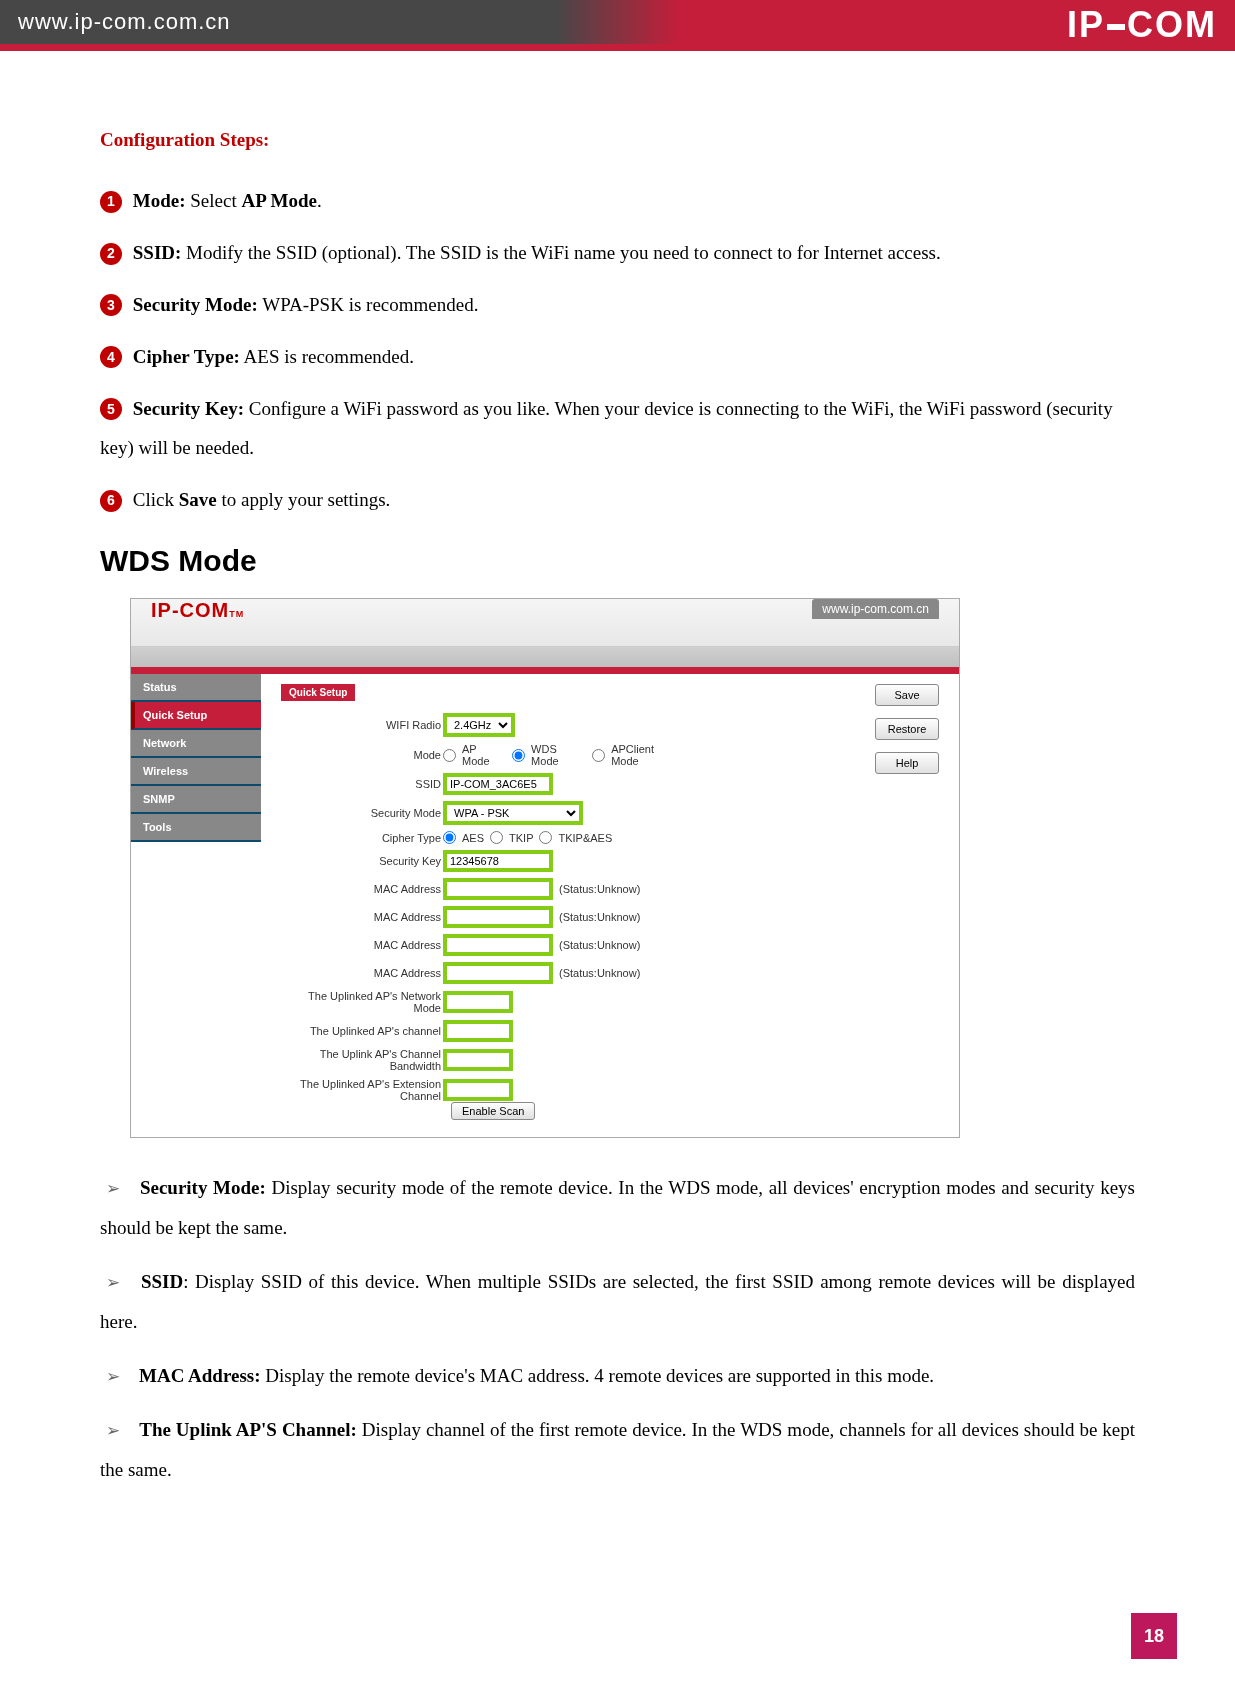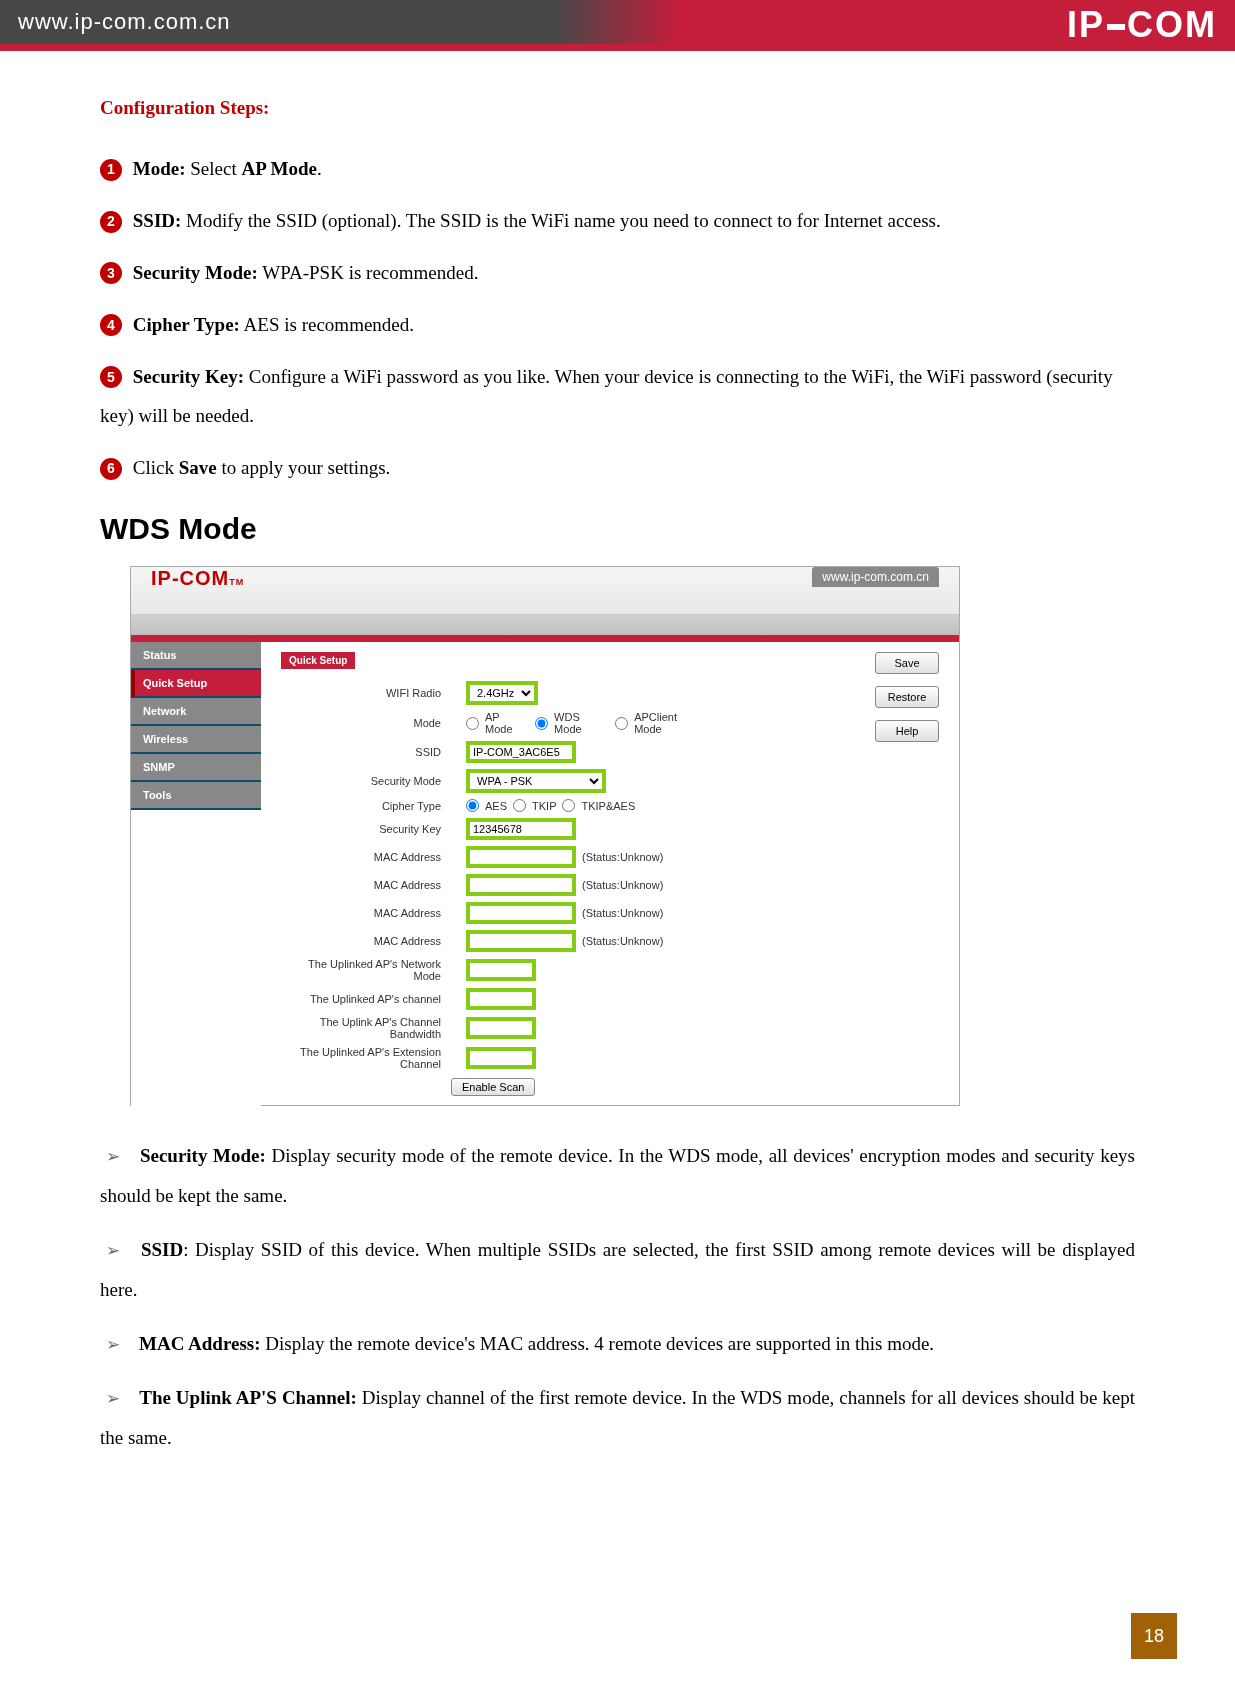--- a/index.html
+++ b/index.html
@@ -2,50 +2,50 @@
 <html><head>
 <meta charset="utf-8">
 <style>
 *{margin:0;padding:0;box-sizing:border-box}
 body{width:1235px;height:1697px;font-family:"Times New Roman",serif;background:#fff;color:#000;position:relative}
 .topbar{height:44px;background:linear-gradient(90deg,#474747 0%,#474747 45%,#c41e3a 55%,#c41e3a 100%);position:relative;display:flex;align-items:center;padding:0 18px}
 .topbar-url{color:#fff;font-family:Arial,sans-serif;font-size:22px;letter-spacing:1px}
 .logo-ipcom{position:absolute;right:18px;top:4px;color:#fff;font-family:Arial,sans-serif;font-weight:900;font-size:36px;letter-spacing:2px}
 .logo-ipcom .dash{display:inline-block;width:18px;height:6px;background:#fff;vertical-align:middle;margin:0 2px}
 .redstrip{height:7px;background:#c41e3a}
-.content{padding:46px 100px 30px 100px}
+.content{padding:78px 100px 30px 100px}
 .cfg-title{color:#c00000;font-weight:bold;font-size:19px;margin-bottom:30px}
 .step{font-size:19px;line-height:2.1;margin-bottom:12px}
 .num-badge{display:inline-flex;width:22px;height:22px;background:#c00000;color:#fff;border-radius:50%;align-items:center;justify-content:center;font-size:14px;font-weight:bold;margin-right:6px;vertical-align:1px;font-family:Arial,sans-serif}
 .b{font-weight:bold}
 .section-hdr{font-family:Arial,sans-serif;font-weight:900;font-size:30px;margin:24px 0 20px 0}
 .screenshot{width:830px;height:540px;background:#fff;border:1px solid #aaa;margin:0 0 30px 30px;font-family:Arial,sans-serif;font-size:11px;color:#333;position:relative}
 .ss-top{height:48px;background:linear-gradient(180deg,#f5f5f5,#e8e8e8);border-bottom:1px solid #ccc;display:flex;align-items:flex-start;padding:0 20px;justify-content:space-between}
 .ss-top .brand{color:#c00000;font-weight:900;font-size:20px;letter-spacing:1px}
 .ss-top .brand sub{font-size:9px;vertical-align:baseline}
 .ss-top .url2{color:#fff;font-size:12px;background:#888;padding:3px 10px;border-radius:3px 3px 0 0}
 .ss-shade{height:20px;background:linear-gradient(180deg,#d0d0d0,#bfbfbf)}
 .ss-red{height:7px;background:#c41e3a}
 .ss-body{display:flex;position:relative}
 .ss-sidebar{width:130px;background:#fff}
 .ss-sidebar .sbitem{padding:7px 12px;background:#888;color:#fff;font-size:11px;font-weight:bold;border-bottom:2px solid #0c4a6e}
 .ss-sidebar .sbitem.active{background:#c41e3a;border-left:4px solid #900;padding-left:8px}
 .ss-main{flex:1;padding:10px 20px;position:relative}
 .qtab{display:inline-block;background:#c41e3a;color:#fff;font-size:10px;font-weight:bold;padding:3px 8px;margin-bottom:12px}
-.ss-form{display:grid;grid-template-columns:160px 240px;gap:6px 25px;align-items:center;font-size:11px}
+.ss-form{display:grid;grid-template-columns:160px 240px;gap:6px 2px;align-items:center;font-size:11px}
 .ss-form .lab{text-align:right;color:#333}
 .ss-form .val{display:flex;align-items:center;gap:6px}
 .ss-form select,.ss-form input[type=text]{border:4px solid #84cc16;padding:1px 3px;font-size:11px;background:#fff}
 .ss-form input[type=text]{width:110px}
 .ss-btns{position:absolute;right:20px;top:10px;display:flex;flex-direction:column;gap:12px}
 .ss-btns button{width:64px;height:22px;font-size:11px;border:1px solid #888;background:linear-gradient(180deg,#fefefe,#e0e0e0);border-radius:3px}
-.enable-scan{display:inline-block;margin-left:170px;margin-top:8px;padding:2px 10px;border:1px solid #888;background:linear-gradient(180deg,#fefefe,#e0e0e0);font-size:11px;border-radius:3px}
+.enable-scan{display:inline-block;margin-left:170px;padding:2px 10px;border:1px solid #888;background:linear-gradient(180deg,#fefefe,#e0e0e0);font-size:11px;border-radius:3px}
 .bullet-p{font-size:19px;line-height:2.1;margin-bottom:14px;text-align:justify}
 .arrow{font-family:Arial,sans-serif;color:#666;font-size:17px;margin:0 14px 0 6px}
-.pagenum{position:absolute;right:58px;bottom:38px;width:46px;height:46px;background:#a16207;color:#fff;display:flex;align-items:center;justify-content:center;font-family:Arial,sans-serif;font-weight:normal;font-size:18px}
+.pagenum{position:absolute;right:58px;bottom:38px;width:46px;height:46px;background:#be185d;color:#fff;display:flex;align-items:center;justify-content:center;font-family:Arial,sans-serif;font-weight:bold;font-size:18px}
 </style>
 </head>
 <body>
 
 <div class="topbar">
   <span class="topbar-url">www.ip-com.com.cn</span>
   <span class="logo-ipcom">IP<span class="dash"></span>COM</span>
 </div>
 <div class="redstrip"></div>
 

